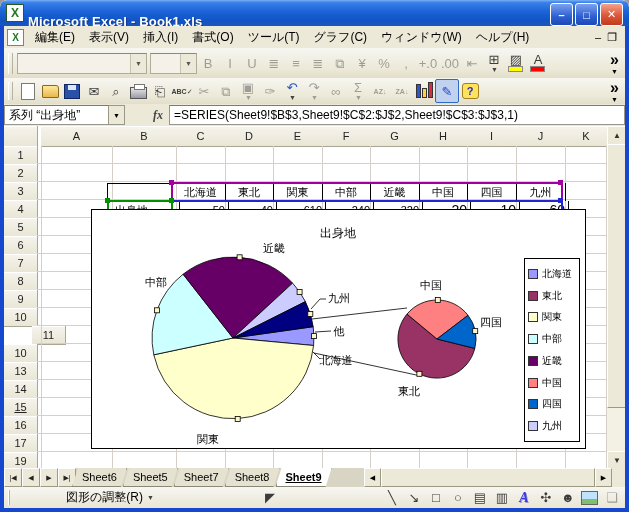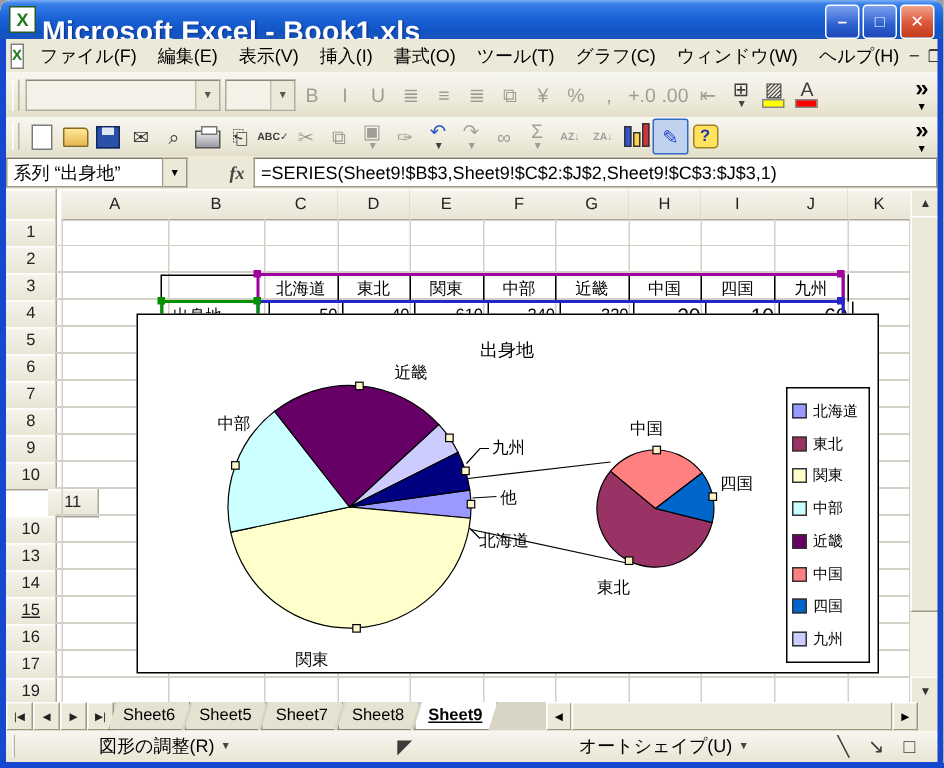--- a/index.html
+++ b/index.html
@@ -6,21 +6,21 @@
   #app{position:relative;width:629px;height:512px;overflow:hidden;
        font-family:"Liberation Sans","DejaVu Sans",sans-serif;background:#ece9d8;
        border-radius:7px 7px 0 0;}
   .abs{position:absolute;}
   
   .titlebar{left:0;top:0;width:629px;height:26px;
     background:linear-gradient(180deg,#79aef5 0%,#3a80ea 10%,#1b63d6 45%,#1153c4 80%,#1a55bd 100%);
     display:flex;align-items:center;color:#fff;border-radius:7px 7px 0 0;}
   .xlicon{width:16px;height:16px;margin:0 4px 0 6px;background:#fff;border:1px solid #245c24;
     display:flex;align-items:center;justify-content:center;color:#1b7a1b;font-weight:bold;font-size:12px;}
-  .wtitle{font-size:19px;font-weight:bold;text-shadow:1px 1px 1px #12398c;letter-spacing:.2px;margin-top:17px;}
+  .wtitle{font-size:13px;font-weight:bold;text-shadow:1px 1px 1px #12398c;letter-spacing:.2px;margin-top:17px;}
   .tbbtns{position:absolute;right:6px;top:3px;display:flex;gap:2px;}
   .tbb{width:21px;height:21px;border-radius:3px;border:1px solid #fff;
     display:flex;align-items:center;justify-content:center;color:#fff;font-size:11px;font-weight:bold;
     background:linear-gradient(180deg,#7ba1ef,#2e5fd0 60%,#1c48b8);}
   .tbb.close{background:linear-gradient(180deg,#f2a38c,#dc5639 55%,#c13a1c);}
   .frame-l{left:0;top:26px;width:4px;height:486px;background:#1547cf;}
   .frame-r{left:625px;top:26px;width:4px;height:486px;background:#1547cf;}
   .frame-b{left:0;top:508px;width:629px;height:4px;background:#1547cf;}
   
   .menubar{left:4px;top:26px;width:621px;height:22px;background:#ece9d8;display:flex;align-items:center;font-size:12px;}
@@ -117,21 +117,20 @@
     <span class="tbbtns">
       <span class="tbb">–</span>
       <span class="tbb">□</span>
       <span class="tbb close">✕</span>
     </span>
   </div>
 
   <div class="abs menubar">
     <span class="docicon">X</span>
     <span id="menuitems" style="display:flex;">
-        <span class="menu-item">ファイル(F)</span>
         <span class="menu-item">編集(E)</span>
         <span class="menu-item">表示(V)</span>
         <span class="menu-item">挿入(I)</span>
         <span class="menu-item">書式(O)</span>
         <span class="menu-item">ツール(T)</span>
         <span class="menu-item">グラフ(C)</span>
         <span class="menu-item">ウィンドウ(W)</span>
         <span class="menu-item">ヘルプ(H)</span>
       </span>
     <span class="menu-win" id="menuwin">
@@ -467,24 +466,20 @@
       <span>図形の調整(R)</span>
       <span class="dd">▼</span>
     </span>
     <span class="sep"></span>
     <span id="drawsel" style="display:flex;">
         <span class="tbtn">
           <span>◤</span>
         </span>
       </span>
     <span class="sep"></span>
-    <span class="dtxt">
-      <span>オートシェイプ(U)</span>
-      <span class="dd">▼</span>
-    </span>
     <span id="drawbtns" style="display:flex;align-items:center;">
         <span class="tbtn">
           <span>╲</span>
         </span>
         <span class="tbtn">
           <span>↘</span>
         </span>
         <span class="tbtn">
           <span>□</span>
         </span>

